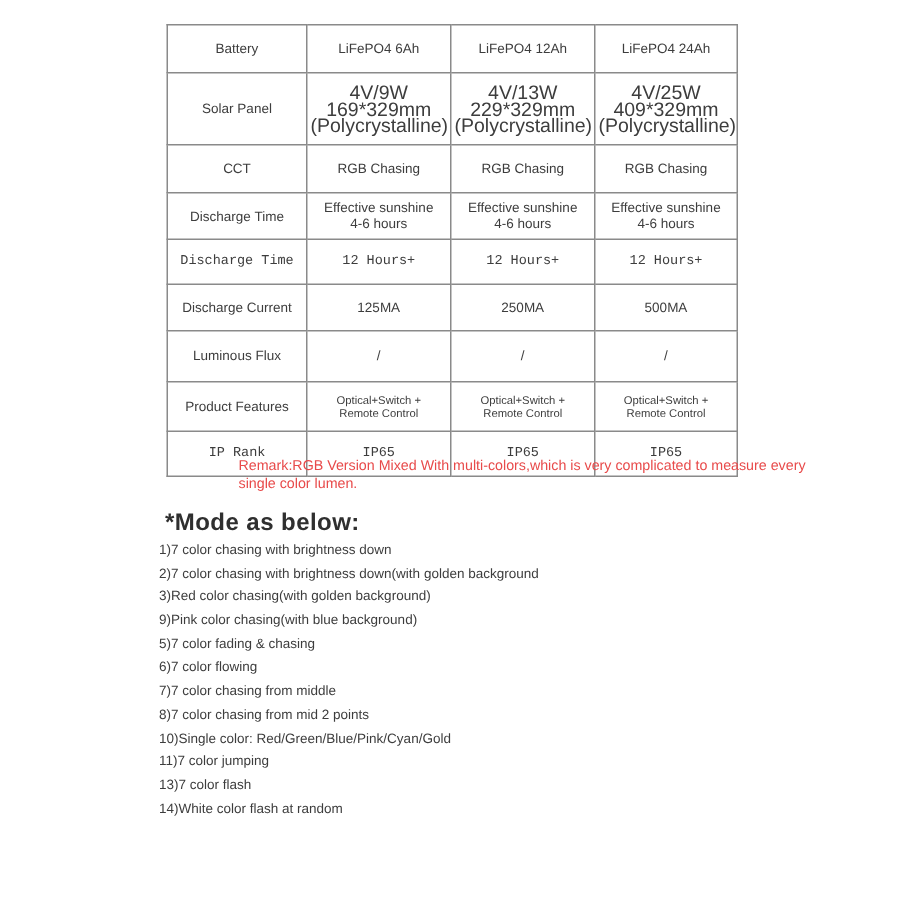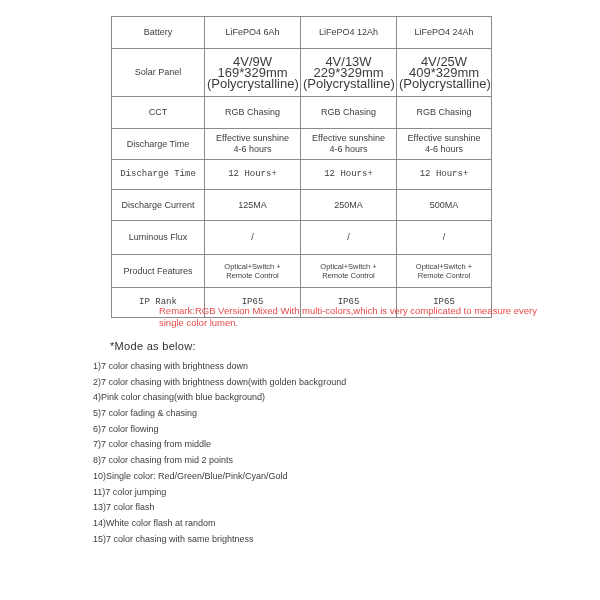--- a/index.html
+++ b/index.html
@@ -52,28 +52,28 @@
     font-size: 9.5px;
     line-height: 12px;
     padding-left: 48px;
   }
 
   
   .mode-heading {
     position: absolute;
     left: 110px;
     top: 340px;
-    font-size: 11px;
-    font-weight: normal;
+    font-size: 16px;
+    font-weight: bold;
     color: #2f2f2f;
     letter-spacing: 0.3px;
   }
   .mode-list {
     position: absolute;
-    left: 93px;
+    left: 106px;
     top: 361px;
     margin: 0;
     padding: 0;
     list-style: none;
   }
   .mode-list li {
     font-size: 9px;
     line-height: 10px;
     margin-bottom: 5.7px;
     color: #3d3d3d;
@@ -162,21 +162,22 @@
     </tbody>
   </table>
 
   <div class="remark">Remark:RGB Version Mixed With multi-colors,which is very complicated to measure every single color lumen.</div>
 
   <div class="mode-heading">*Mode as below:</div>
 
   <ul class="mode-list">
     <li>1)7 color chasing with brightness down</li>
     <li>2)7 color chasing with brightness down(with golden background</li>
-    <li>4)Pink color chasing(with blue background)</li>
+    <li>3)Red color chasing(with golden background)</li>
+    <li>9)Pink color chasing(with blue background)</li>
     <li>5)7 color fading &amp; chasing</li>
     <li>6)7 color flowing</li>
     <li>7)7 color chasing from middle</li>
     <li>8)7 color chasing from mid 2 points</li>
     <li>10)Single color: Red/Green/Blue/Pink/Cyan/Gold</li>
     <li>11)7 color jumping</li>
     <li>13)7 color flash</li>
     <li>14)White color flash at random</li>
     <li>15)7 color chasing with same brightness</li>
   </ul>

